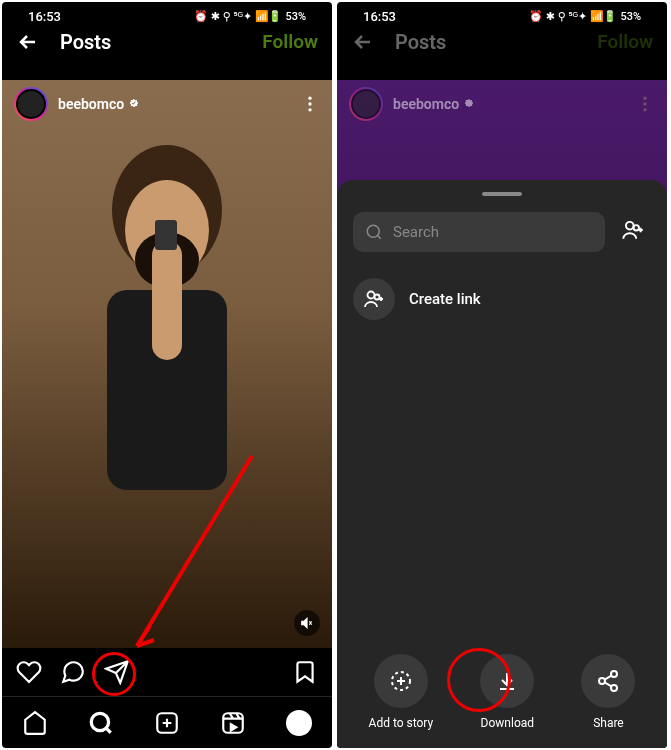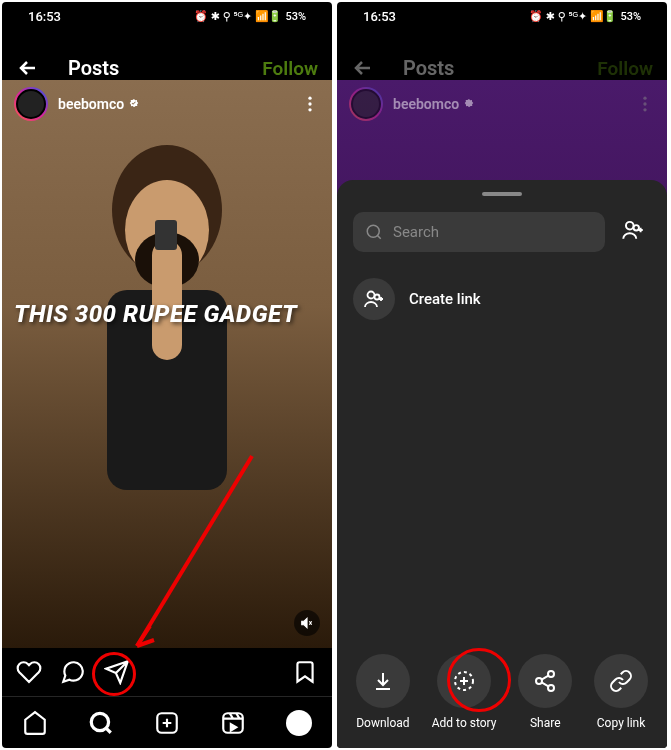--- a/index.html
+++ b/index.html
@@ -2,21 +2,21 @@
 <html><head>
   <meta charset="utf-8">
   <style>
     * { margin: 0; padding: 0; box-sizing: border-box; font-family: -apple-system, Roboto, sans-serif; }
     body { background: #fff; width: 671px; height: 750px; display: flex; gap: 5px; padding: 2px; }
     .phone { width: 330px; height: 746px; background: #000; color: #fff; position: relative; overflow: hidden; border-radius: 4px; }
     
     .status-bar { height: 28px; display: flex; justify-content: space-between; align-items: center; padding: 0 26px; font-size: 13px; font-weight: 500; }
     .status-icons { display: flex; align-items: flex-start; gap: 3px; font-size: 11px; }
     
-    .header { height: 50px; display: flex; align-items: flex-end; padding: 0 14px; gap: 28px; }
+    .header { height: 50px; display: flex; align-items: flex-start; padding: 0 14px; gap: 20px; }
     .header-title { font-size: 20px; font-weight: 600; flex: 1; }
     .follow-link { color: #4d7c0f; font-size: 19px; font-weight: 600; }
     .dimmed .header-title, .dimmed .follow-link { opacity: 0.4; }
     
     .post-header { height: 48px; display: flex; align-items: center; padding: 0 12px; gap: 10px; position: absolute; top: 78px; left: 0; right: 0; z-index: 5; }
     .avatar { width: 34px; height: 34px; border-radius: 50%; background: linear-gradient(45deg, #fd5949, #d6249f, #285AEB); padding: 2px; }
     .avatar-inner { width: 100%; height: 100%; border-radius: 50%; background: #222; border: 2px solid #000; }
     .username { font-size: 14px; font-weight: 600; display: flex; align-items: center; gap: 4px; }
     .verified { width: 12px; height: 12px; fill: #fff; }
     .more-btn { margin-left: auto; }
@@ -75,21 +75,20 @@
 
   <div class="media">
     <svg class="person-silhouette" viewBox="0 0 200 400">
       <ellipse cx="100" cy="80" rx="55" ry="65" fill="#3a2515"></ellipse>
       <ellipse cx="100" cy="100" rx="42" ry="50" fill="#c99b6e"></ellipse>
       <ellipse cx="100" cy="130" rx="32" ry="28" fill="#1a1008"></ellipse>
       <rect x="40" y="160" width="120" height="200" fill="#1a1a1a" rx="20"></rect>
       <rect x="85" y="110" width="30" height="120" fill="#c99b6e" rx="15"></rect>
       <rect x="88" y="90" width="22" height="30" fill="#333" rx="3"></rect>
     </svg>
-    <div class="media-overlay">THIS 300 RUPEE GADGET</div>
     <div class="mute-icon">
       <svg width="14" height="14" viewBox="0 0 24 24" fill="#fff">
           <path d="M3 9v6h4l5 5V4L7 9H3zm13 0l4 6m0-6l-4 6" stroke="#fff" stroke-width="2"></path>
         </svg>
     </div>
   </div>
 
   <div class="post-header">
     <div class="avatar">
         <div class="avatar-inner"></div>
@@ -210,51 +209,42 @@
             <path d="M3 20c0-3 3-5 6-5s6 2 6 5M19 10v4M17 12h4"></path>
           </svg>
       </div>
       <span class="group-label">Create link</span>
     </div>
 
     <div class="sheet-actions">
       <div class="sheet-action">
         <div class="sheet-action-circle">
           <svg width="24" height="24" viewBox="0 0 24 24" fill="none" stroke="#fff" stroke-width="2">
-              <path d="M12 4v12m-5-5l5 5 5-5M5 20h14"></path>
-            </svg>
-        </div>
-        <span class="sheet-action-label">Download</span>
-      </div>
-      <div class="sheet-action">
-        <div class="sheet-action-circle">
-          <svg width="24" height="24" viewBox="0 0 24 24" fill="none" stroke="#fff" stroke-width="2">
               <circle cx="12" cy="12" r="9" stroke-dasharray="3 3"></circle>
               <path d="M12 8v8M8 12h8"></path>
             </svg>
         </div>
         <span class="sheet-action-label">Add to story</span>
+      </div>
+      <div class="sheet-action">
+        <div class="sheet-action-circle">
+          <svg width="24" height="24" viewBox="0 0 24 24" fill="none" stroke="#fff" stroke-width="2">
+              <path d="M12 4v12m-5-5l5 5 5-5M5 20h14"></path>
+            </svg>
+        </div>
+        <span class="sheet-action-label">Download</span>
       </div>
       <div class="sheet-action">
         <div class="sheet-action-circle">
           <svg width="24" height="24" viewBox="0 0 24 24" fill="none" stroke="#fff" stroke-width="2">
               <circle cx="18" cy="5" r="3"></circle>
               <circle cx="6" cy="12" r="3"></circle>
               <circle cx="18" cy="19" r="3"></circle>
               <path d="M8.6 10.6l6.8-4M8.6 13.4l6.8 4"></path>
             </svg>
         </div>
         <span class="sheet-action-label">Share</span>
       </div>
-      <div class="sheet-action">
-        <div class="sheet-action-circle">
-          <svg width="24" height="24" viewBox="0 0 24 24" fill="none" stroke="#fff" stroke-width="2">
-              <path d="M10 13a5 5 0 0 0 7.54.54l3-3a5 5 0 0 0-7.07-7.07l-1.72 1.71"></path>
-              <path d="M14 11a5 5 0 0 0-7.54-.54l-3 3a5 5 0 0 0 7.07 7.07l1.71-1.71"></path>
-            </svg>
-        </div>
-        <span class="sheet-action-label">Copy link</span>
-      </div>
     </div>
   </div>
 
   <div class="red-circle" style="width:64px;height:64px;left:110px;bottom:36px"></div>
 </div>
 
 </body></html>

